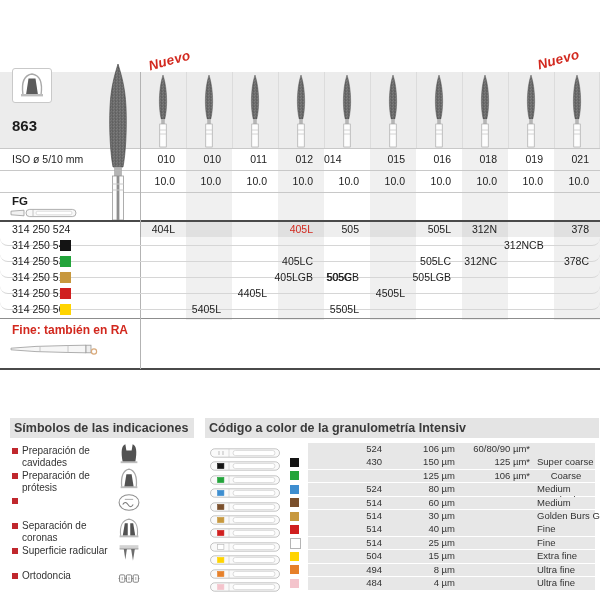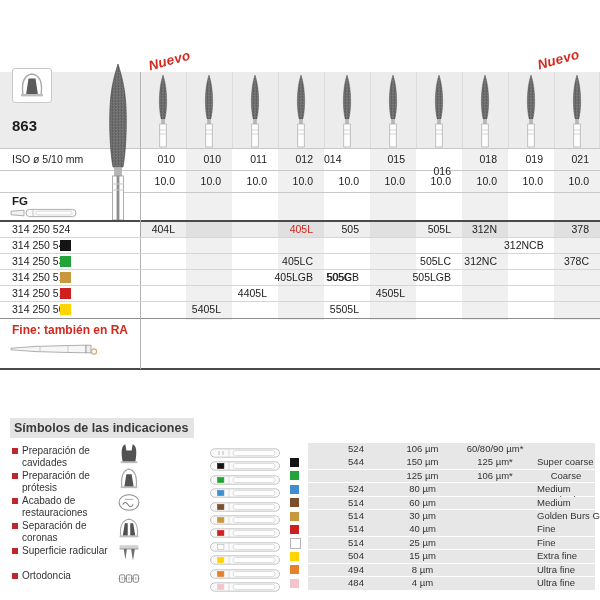--- a/index.html
+++ b/index.html
@@ -7,31 +7,31 @@
         font-family:"Liberation Sans",sans-serif;color:#2b2b2b;}
   .abs{position:absolute;}
   .nuevo{font-style:italic;font-weight:bold;font-size:13.5px;transform:rotate(-15deg);letter-spacing:.3px;}
   .strip{background:#ececec;}
   .colline{width:1px;background:#dcdcdc;}
   .coltint{background:rgba(0,0,0,0.058);}
   .rule-light{height:1px;background:#c8c8c8;}
   .rule-dark{height:2px;background:#4a4a4a;}
   .rowlabel{font-size:10.5px;color:#222;line-height:22px;padding-left:12px;}
   .cellval{font-size:10.5px;color:#222;text-align:right;box-sizing:border-box;padding-right:11px;}
-  .coderow{height:16px;border-bottom:1px solid #d6d6d6;box-sizing:border-box;}
+  .coderow{height:24px;border-bottom:1px solid #d6d6d6;box-sizing:border-box;border-radius:8px;}
   .coderef{font-size:10.5px;color:#222;line-height:15px;padding-left:12px;}
   .swatch{width:11px;height:11px;}
   .codecell{font-size:10.5px;line-height:15px;text-align:right;box-sizing:border-box;padding-right:11px;color:#222;}
   .red{color:#d2281e;}
   .panel-hd{background:#e4e4e4;font-weight:bold;font-size:12.5px;color:#3a3a3a;line-height:20px;padding-left:4px;white-space:nowrap;}
   .symlabel{font-size:10px;color:#333;line-height:12px;}
   .bullet{width:6px;height:6px;background:#c0272d;}
   .granrow{height:12.6px;}
   .grantxt{font-size:9.5px;color:#333;line-height:12.6px;white-space:nowrap;}
-  .r{text-align:center;}
+  .r{text-align:right;}
   .grayband{background:#e7e7e7;}
   .footnote{font-weight:bold;font-size:12px;color:#d2281e;}
   .fignum{font-weight:bold;font-size:15px;color:#1c1c1c;}
   .fg{font-weight:bold;font-size:11.5px;color:#1c1c1c;}
 </style>
 </head>
 <body>
 
 <svg width="0" height="0" style="position:absolute">
   <defs>
@@ -92,21 +92,21 @@
   <div class="abs" style="left:140px;top:72px;width:1px;height:297px;background:#b3b3b3;"></div>
 
   <div class="abs rowlabel" style="left:0;top:148px;width:140px;height:22px;">ISO ø 5/10 mm</div>
   <div id="iso-cells">
       <div class="cellval" style="position: absolute; left: 140px; top: 148px; width: 46px; line-height: 22px;">010</div>
       <div class="cellval" style="position: absolute; left: 186px; top: 148px; width: 46px; line-height: 22px;">010</div>
       <div class="cellval" style="position: absolute; left: 232px; top: 148px; width: 46px; line-height: 22px;">011</div>
       <div class="cellval" style="position: absolute; left: 278px; top: 148px; width: 46px; line-height: 22px;">012</div>
       <div class="cellval" style="position: absolute; left: 324px; top: 148px; width: 26px; line-height: 22px;">014</div>
       <div class="cellval" style="position: absolute; left: 370px; top: 148px; width: 46px; line-height: 22px;">015</div>
-      <div class="cellval" style="position: absolute; left: 416px; top: 160px; width: 46px; line-height: 22px;">016</div>
+      <div class="cellval" style="position: absolute; left: 416px; top: 148px; width: 46px; line-height: 22px;">016</div>
       <div class="cellval" style="position: absolute; left: 462px; top: 148px; width: 46px; line-height: 22px;">018</div>
       <div class="cellval" style="position: absolute; left: 508px; top: 148px; width: 46px; line-height: 22px;">019</div>
       <div class="cellval" style="position: absolute; left: 554px; top: 148px; width: 46px; line-height: 22px;">021</div>
     </div>
 
   <div id="l-cells">
       <div class="cellval" style="position: absolute; left: 140px; top: 170px; width: 46px; line-height: 22px;">10.0</div>
       <div class="cellval" style="position: absolute; left: 186px; top: 170px; width: 46px; line-height: 22px;">10.0</div>
       <div class="cellval" style="position: absolute; left: 232px; top: 170px; width: 46px; line-height: 22px;">10.0</div>
       <div class="cellval" style="position: absolute; left: 278px; top: 170px; width: 46px; line-height: 22px;">10.0</div>
@@ -277,21 +277,20 @@
         <div class="bullet" style="position: absolute; left: 2px; top: 7px;"></div>
         <div class="symlabel" style="position: absolute; left: 12px; top: 4px; width: 102px;">Preparación de prótesis</div>
         <div style="position: absolute; left: 106px; top: 0px; width: 26px; height: 23px;"><svg width="26" height="23" viewBox="0 0 24 22">
             <path d="M5,20 C4,8 7,4 12,3 C17,4 20,8 19,20" fill="none" stroke="#a9a9a9" stroke-width="1.2"></path>
             <polygon points="7.5,20 9.5,8 14.5,8 16.5,20" fill="#525252"></polygon>
             <rect x="4" y="19.4" width="16" height="1.8" fill="#bdbdbd"></rect>
           </svg></div>
       </div>
       <div style="position: absolute; left: 10px; top: 491px; width: 180px; height: 24px;">
         <div class="bullet" style="position: absolute; left: 2px; top: 7px;"></div>
-        <div class="symlabel" style="position: absolute; left: 12px; top: 4px; width: 102px;">Acabado de restauraciones</div>
         <div style="position: absolute; left: 106px; top: 0px; width: 26px; height: 23px;"><svg width="26" height="23" viewBox="0 0 24 22">
             <ellipse cx="12" cy="11" rx="9.5" ry="7.5" fill="#fff" stroke="#8e8e8e" stroke-width="1"></ellipse>
             <path d="M6,13 q2.5,-4 5,0 q2.5,4 5,0" fill="none" stroke="#777" stroke-width="1"></path>
             <line x1="8" y1="8" x2="16" y2="8" stroke="#999" stroke-width="0.8"></line>
           </svg></div>
       </div>
       <div style="position: absolute; left: 10px; top: 516px; width: 180px; height: 24px;">
         <div class="bullet" style="position: absolute; left: 2px; top: 7px;"></div>
         <div class="symlabel" style="position: absolute; left: 12px; top: 4px; width: 102px;">Separación de coronas</div>
         <div style="position: absolute; left: 106px; top: 0px; width: 26px; height: 23px;"><svg width="26" height="23" viewBox="0 0 24 22">
@@ -321,20 +320,21 @@
               <rect x="9.5" y="8.5" width="5" height="7" rx="1"></rect>
               <rect x="16" y="8.5" width="5" height="7" rx="1"></rect>
             </g>
             <line x1="5.5" y1="10.5" x2="5.5" y2="13.5" stroke="#999" stroke-width="0.8"></line>
             <line x1="12" y1="10.5" x2="12" y2="13.5" stroke="#999" stroke-width="0.8"></line>
             <line x1="18.5" y1="10.5" x2="18.5" y2="13.5" stroke="#999" stroke-width="0.8"></line>
           </svg></div>
       </div>
     </div>
 
+  <div class="abs panel-hd" style="left:205px;top:418px;width:390px;height:20px;">Código a color de la granulometría Intensiv</div>
   <div id="gran-rows">
       <div class="granrow" style="position: absolute; left: 205px; top: 443px; width: 390px;">
         <div class="grayband" style="position: absolute; left: 103px; top: 0px; width: 287px; height: 12.6px;"></div>
         <div style="position: absolute; left: 5px; top: 1px; width: 70px; height: 10px;"><svg width="70" height="10" viewBox="0 0 70 10">
     <rect x="0.5" y="0.8" width="69" height="8.4" rx="4.2" fill="#fafafa" stroke="#b5b5b5" stroke-width="0.8"></rect>
     <line x1="19" y1="1" x2="19" y2="9" stroke="#cfcfcf" stroke-width="0.7"></line>
     <rect x="23" y="2.4" width="42" height="5.2" rx="2.6" fill="#fff" stroke="#cfcfcf" stroke-width="0.7"></rect>
     <line x1="9" y1="3" x2="9" y2="7" stroke="#bdbdbd" stroke-width="1"></line>
             <line x1="13" y1="3" x2="13" y2="7" stroke="#bdbdbd" stroke-width="1"></line>
           </svg></div>
@@ -345,21 +345,21 @@
       </div>
       <div class="granrow" style="position: absolute; left: 205px; top: 456.4px; width: 390px;">
         <div class="grayband" style="position: absolute; left: 103px; top: 0px; width: 287px; height: 12.6px;"></div>
         <div style="position: absolute; left: 5px; top: 1px; width: 70px; height: 10px;"><svg width="70" height="10" viewBox="0 0 70 10">
     <rect x="0.5" y="0.8" width="69" height="8.4" rx="4.2" fill="#fafafa" stroke="#b5b5b5" stroke-width="0.8"></rect>
     <line x1="19" y1="1" x2="19" y2="9" stroke="#cfcfcf" stroke-width="0.7"></line>
     <rect x="23" y="2.4" width="42" height="5.2" rx="2.6" fill="#fff" stroke="#cfcfcf" stroke-width="0.7"></rect>
     <rect x="7.5" y="2.4" width="6.4" height="5.2" fill="#141414" stroke="#141414" stroke-width="0.6"></rect>
           </svg></div>
         <div style="position: absolute; left: 85px; top: 1.5px; width: 9px; height: 9px; background: rgb(20, 20, 20);"></div>
-        <div class="grantxt r" style="position: absolute; left: 125px; top: 0px; width: 52px;">544</div>
+        <div class="grantxt r" style="position: absolute; left: 125px; top: 0px; width: 52px;">430</div>
         <div class="grantxt r" style="position: absolute; left: 185px; top: 0px; width: 65px;">150 µm</div>
         <div class="grantxt r" style="position: absolute; left: 255px; top: 0px; width: 70px;">125 µm*</div>
         <div class="grantxt" style="position: absolute; left: 332px; top: 0px; width: 58px;">Super coarse</div>
       </div>
       <div class="granrow" style="position: absolute; left: 205px; top: 469.8px; width: 390px;">
         <div class="grayband" style="position: absolute; left: 103px; top: 0px; width: 287px; height: 12.6px;"></div>
         <div style="position: absolute; left: 5px; top: 1px; width: 70px; height: 10px;"><svg width="70" height="10" viewBox="0 0 70 10">
     <rect x="0.5" y="0.8" width="69" height="8.4" rx="4.2" fill="#fafafa" stroke="#b5b5b5" stroke-width="0.8"></rect>
     <line x1="19" y1="1" x2="19" y2="9" stroke="#cfcfcf" stroke-width="0.7"></line>
     <rect x="23" y="2.4" width="42" height="5.2" rx="2.6" fill="#fff" stroke="#cfcfcf" stroke-width="0.7"></rect>

